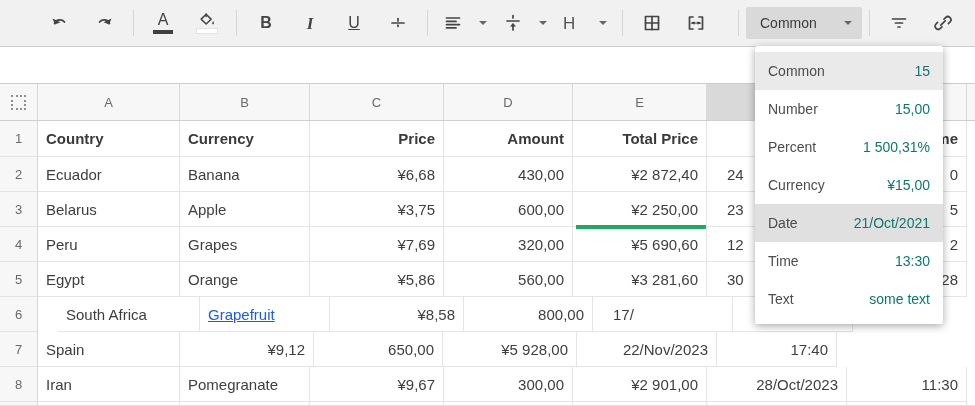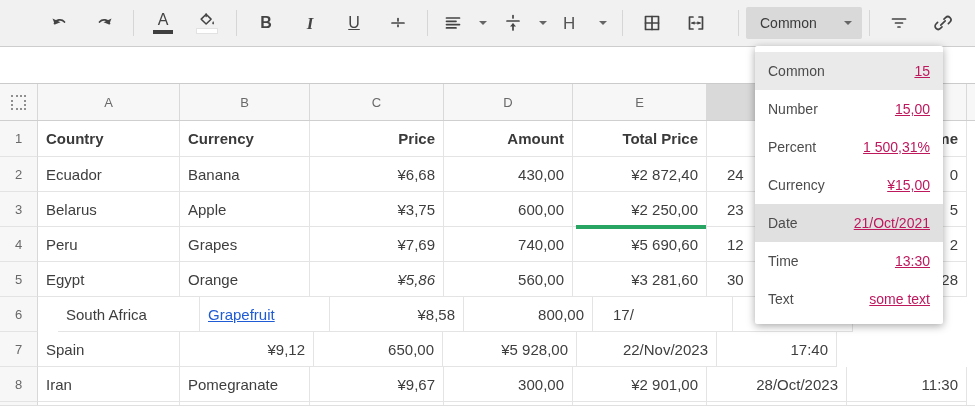--- a/index.html
+++ b/index.html
@@ -94,21 +94,21 @@
     background:#fff; border-radius:2px; padding:6px 0;
     box-shadow:0 2px 8px rgba(0,0,0,.35); z-index:10;
   }
   .menu-item {
     display:flex; align-items:center; justify-content:space-between;
     height:38px; padding:0 13px; cursor:pointer; font-size:14px;
   }
   .menu-item.hover { background:#eaeaea; }
   .menu-item.selected { background:#e0e0e0; }
   .mi-label { color:#4c4c4c; }
-  .mi-example { color:#be185d;text-decoration:underline; }
+  .mi-example { color:#0f766e; }
 </style>
 </head>
 <body>
 
 <div class="app">
 
   <div class="toolbar">
     <button class="tb-btn">
       <svg class="icon" width="20" height="20" viewBox="0 0 20 20">
         <path d="M4.5 10.5 C6 6.5 11.5 5.5 14.5 9"></path>
@@ -266,31 +266,31 @@
           <div class="cell al-r mark-green" style="width: 134px;">¥2 250,00</div>
           <div class="cell frag" style="width: 140px;">23</div>
           <div class="cell al-r" style="width: 120px;">5</div>
           <div class="row-fill"></div>
         </div>
         <div class="g-row">
           <div class="rownum">4</div>
           <div class="cell" style="width: 142px;">Peru</div>
           <div class="cell" style="width: 130px;">Grapes</div>
           <div class="cell al-r" style="width: 134px;">¥7,69</div>
-          <div class="cell al-r" style="width: 129px;">740,00</div>
+          <div class="cell al-r" style="width: 129px;">320,00</div>
           <div class="cell al-r" style="width: 134px;">¥5 690,60</div>
           <div class="cell frag" style="width: 140px;">12</div>
           <div class="cell al-r" style="width: 120px;">2</div>
           <div class="row-fill"></div>
         </div>
         <div class="g-row">
           <div class="rownum">5</div>
           <div class="cell" style="width: 142px;">Egypt</div>
           <div class="cell" style="width: 130px;">Orange</div>
-          <div class="cell al-r" style="width: 134px; font-style: italic;">¥5,86</div>
+          <div class="cell al-r" style="width: 134px;">¥5,86</div>
           <div class="cell al-r" style="width: 129px;">560,00</div>
           <div class="cell al-r" style="width: 134px;">¥3 281,60</div>
           <div class="cell frag" style="width: 140px;">30</div>
           <div class="cell al-r" style="width: 120px;">28</div>
           <div class="row-fill"></div>
         </div>
         <div class="g-row">
           <div class="rownum">6</div>
           <div class="cell" style="width: 142px; margin-left: 20px;">South Africa</div>
           <div class="cell" style="width: 130px;">

